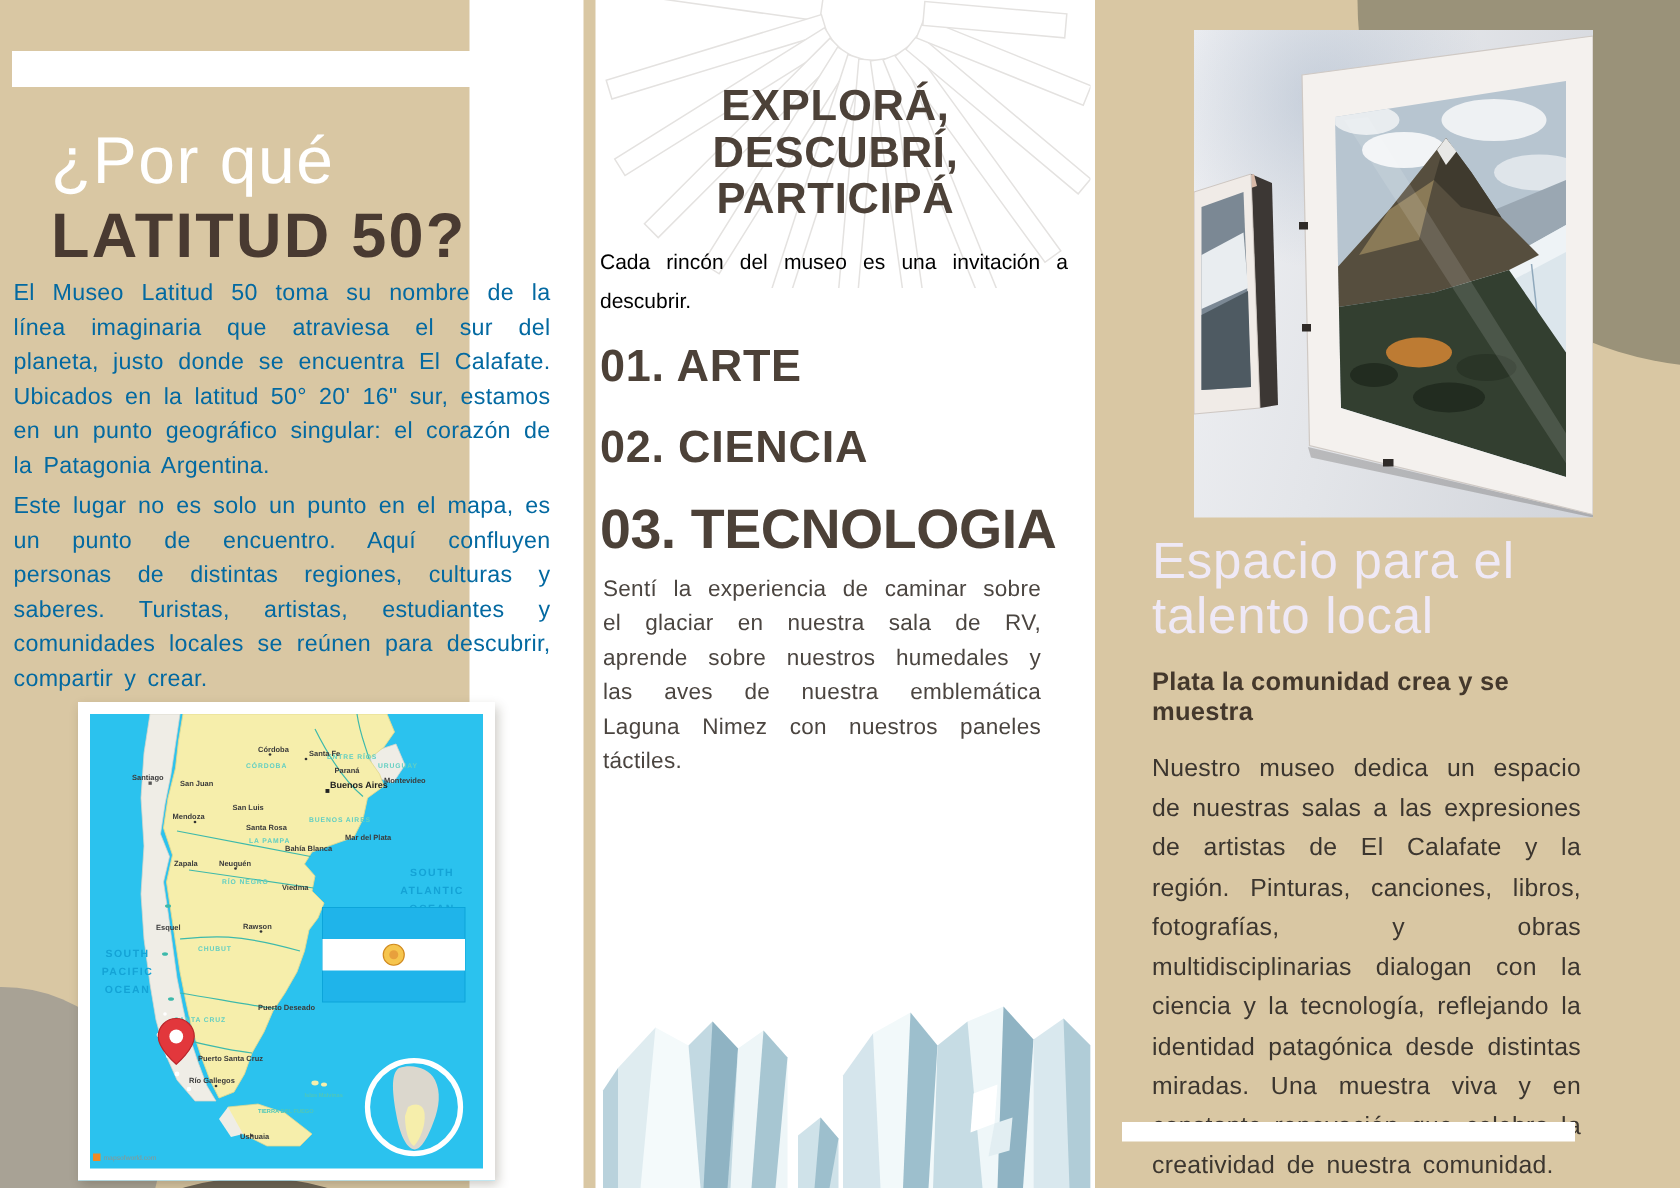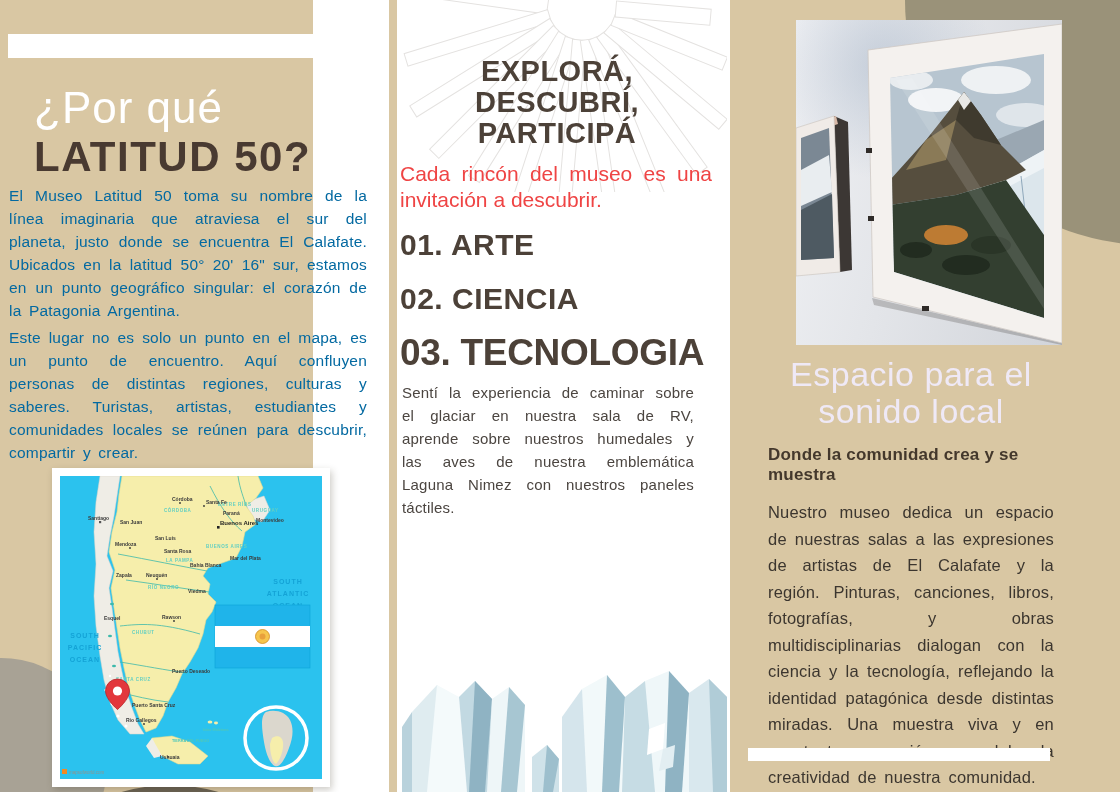--- a/index.html
+++ b/index.html
@@ -21,36 +21,36 @@
            border:8px solid #ffffff;box-shadow:2px 3px 7px rgba(60,50,30,.25);}
 
   
   .fold-strip{position:absolute;left:389px;top:0;width:8px;height:792px;background:#d9c7a3;}
 
   
   .sunburst{position:absolute;left:397px;top:0;width:330px;height:192px;}
   .mid-content{position:absolute;left:400px;top:56px;width:314px;}
   .mid-heading{margin:0;font-size:29px;line-height:31px;font-weight:800;color:#4c4138;letter-spacing:.5px;text-align:center;}
   .mid-heading span{display:block;}
-  .mid-intro{margin:12px 2px 0 0;font-size:21px;line-height:26px;color:#ef4444;text-align:justify;}
+  .mid-intro{margin:12px 2px 0 0;font-size:14px;line-height:26px;color:#000000;text-align:justify;}
   .sec-h{margin:10px 0 0 0;font-size:30px;line-height:44px;font-weight:800;color:#4c4138;letter-spacing:.5px;}
   .sec-h.small{font-size:37px;letter-spacing:-.3px;}
   .sec-body{margin:6px 0 0 2px;width:292px;font-size:15px;line-height:23px;color:#4b4540;
             text-align:justify;word-spacing:3px;letter-spacing:.2px;}
   .iceberg{position:absolute;left:397px;top:667px;width:330px;height:125px;}
 
   
   .panel-right{position:absolute;left:730px;top:0;width:390px;height:792px;background:#d9c7a3;overflow:hidden;}
   .taupe-circle{position:absolute;left:175px;top:-245px;width:490px;height:490px;border-radius:50%;background:#9a9279;}
   .photo{position:absolute;left:66px;top:20px;width:266px;height:325px;overflow:hidden;
          background:radial-gradient(circle at 32% 14%, rgba(140,160,185,.38), rgba(140,160,185,0) 34%),
                     linear-gradient(105deg,#f0f1f4 0%,#e3e5e9 45%,#d1d4da 100%);}
   .right-content{position:absolute;left:38px;top:356px;width:286px;}
   .right-heading{margin:0;font-size:34px;line-height:37px;font-weight:300;color:#efe9f6;letter-spacing:.5px;}
-  .right-heading span{display:block;text-align:center;}
+  .right-heading span{display:block;}
   .right-sub{margin:15px 0 0 0;font-size:17px;font-weight:700;color:#44382c;letter-spacing:.2px;}
   .right-body{margin:14px 0 0 0;font-size:16.5px;line-height:26.5px;color:#3c362f;
               text-align:justify;word-spacing:3px;letter-spacing:.2px;}
   .white-bar-bottom{position:absolute;left:18px;top:748px;width:302px;height:13px;background:#ffffff;}
 
   
   .map-box svg text{font-family:"Liberation Sans",sans-serif;}
   .city{font-size:5px;font-weight:700;fill:#3b3b3b;}
   .city-big{font-size:6px;font-weight:800;fill:#1d1d1d;}
   .prov{font-size:4.5px;font-weight:700;fill:#63cfc2;letter-spacing:.6px;}
@@ -319,22 +319,22 @@
             <rect x="72" y="196" width="6" height="5"></rect>
             <rect x="126" y="286" width="7" height="5"></rect>
           </g>
         </g>
       </svg>
     </div>
 
     <div class="right-content">
       <h2 class="right-heading">
         <span>Espacio para el</span>
-        <span>sonido local</span>
+        <span>talento local</span>
       </h2>
-      <p class="right-sub">Donde la comunidad crea y se muestra</p>
+      <p class="right-sub">Plata la comunidad crea y se muestra</p>
       <p class="right-body">Nuestro museo dedica un espacio de nuestras salas a las expresiones de artistas de El Calafate y la región. Pinturas, canciones, libros, fotografías, y obras multidisciplinarias dialogan con la ciencia y la tecnología, reflejando la identidad patagónica desde distintas miradas. Una muestra viva y en constante renovación que celebra la creatividad de nuestra comunidad.</p>
     </div>
 
     <div class="white-bar-bottom"></div>
   </section>
 
 </div>
 
 </body></html>

